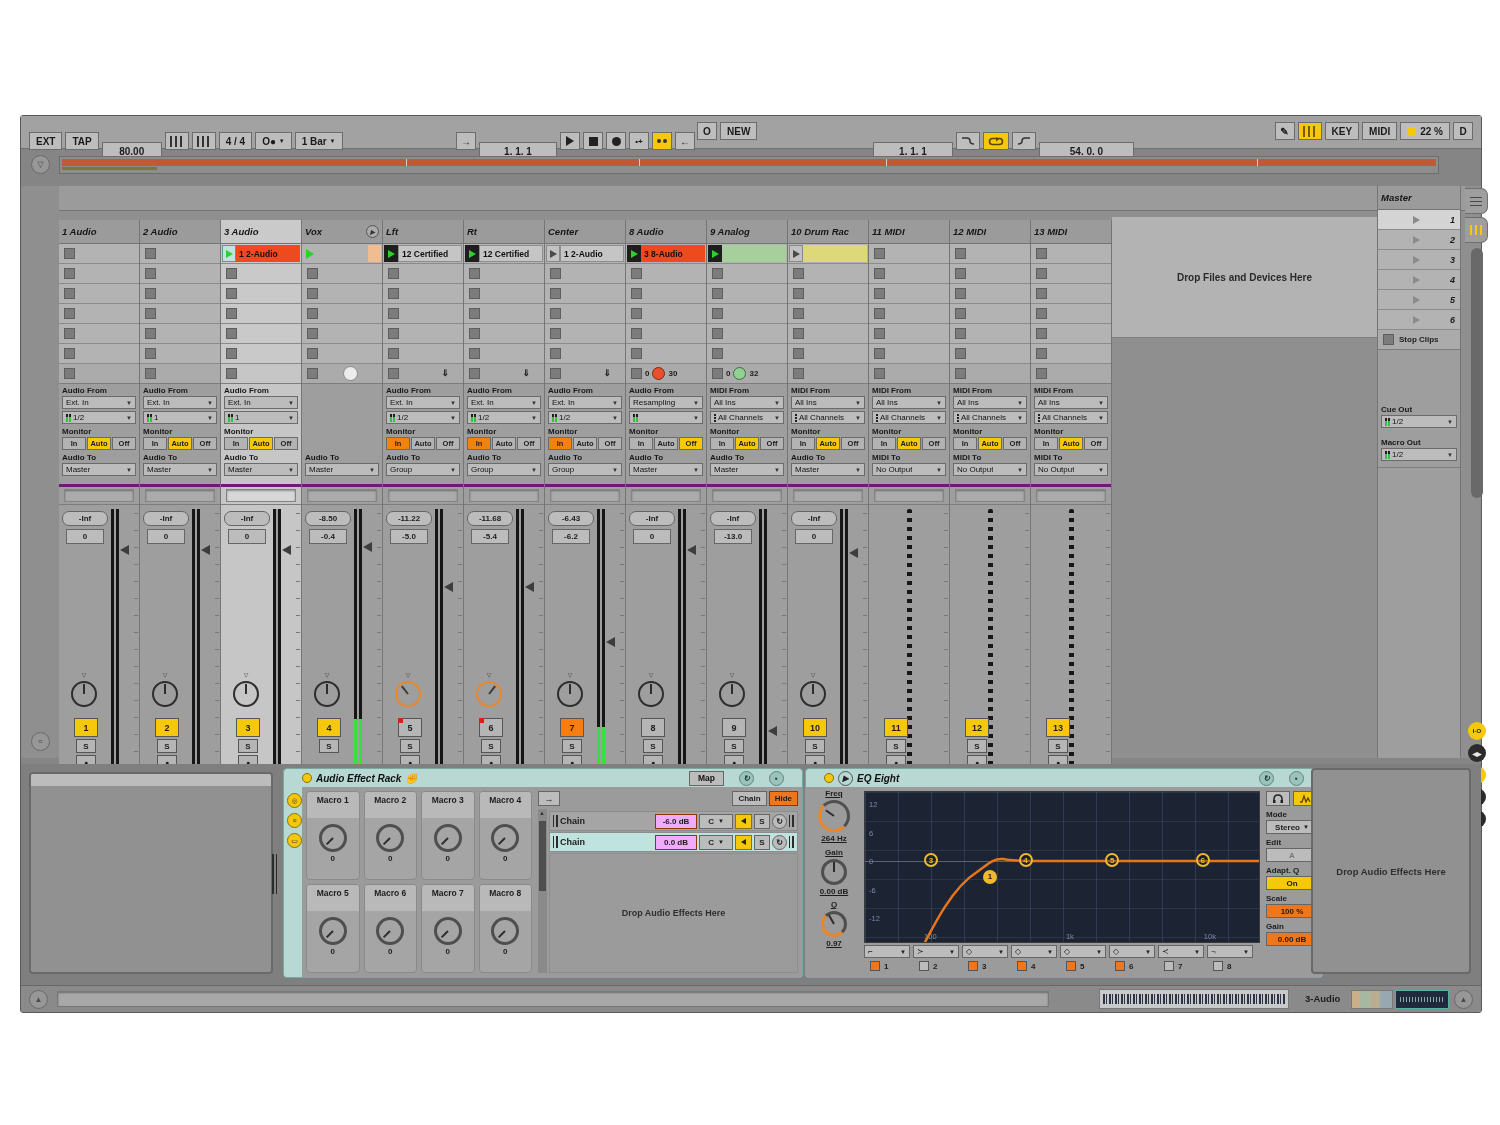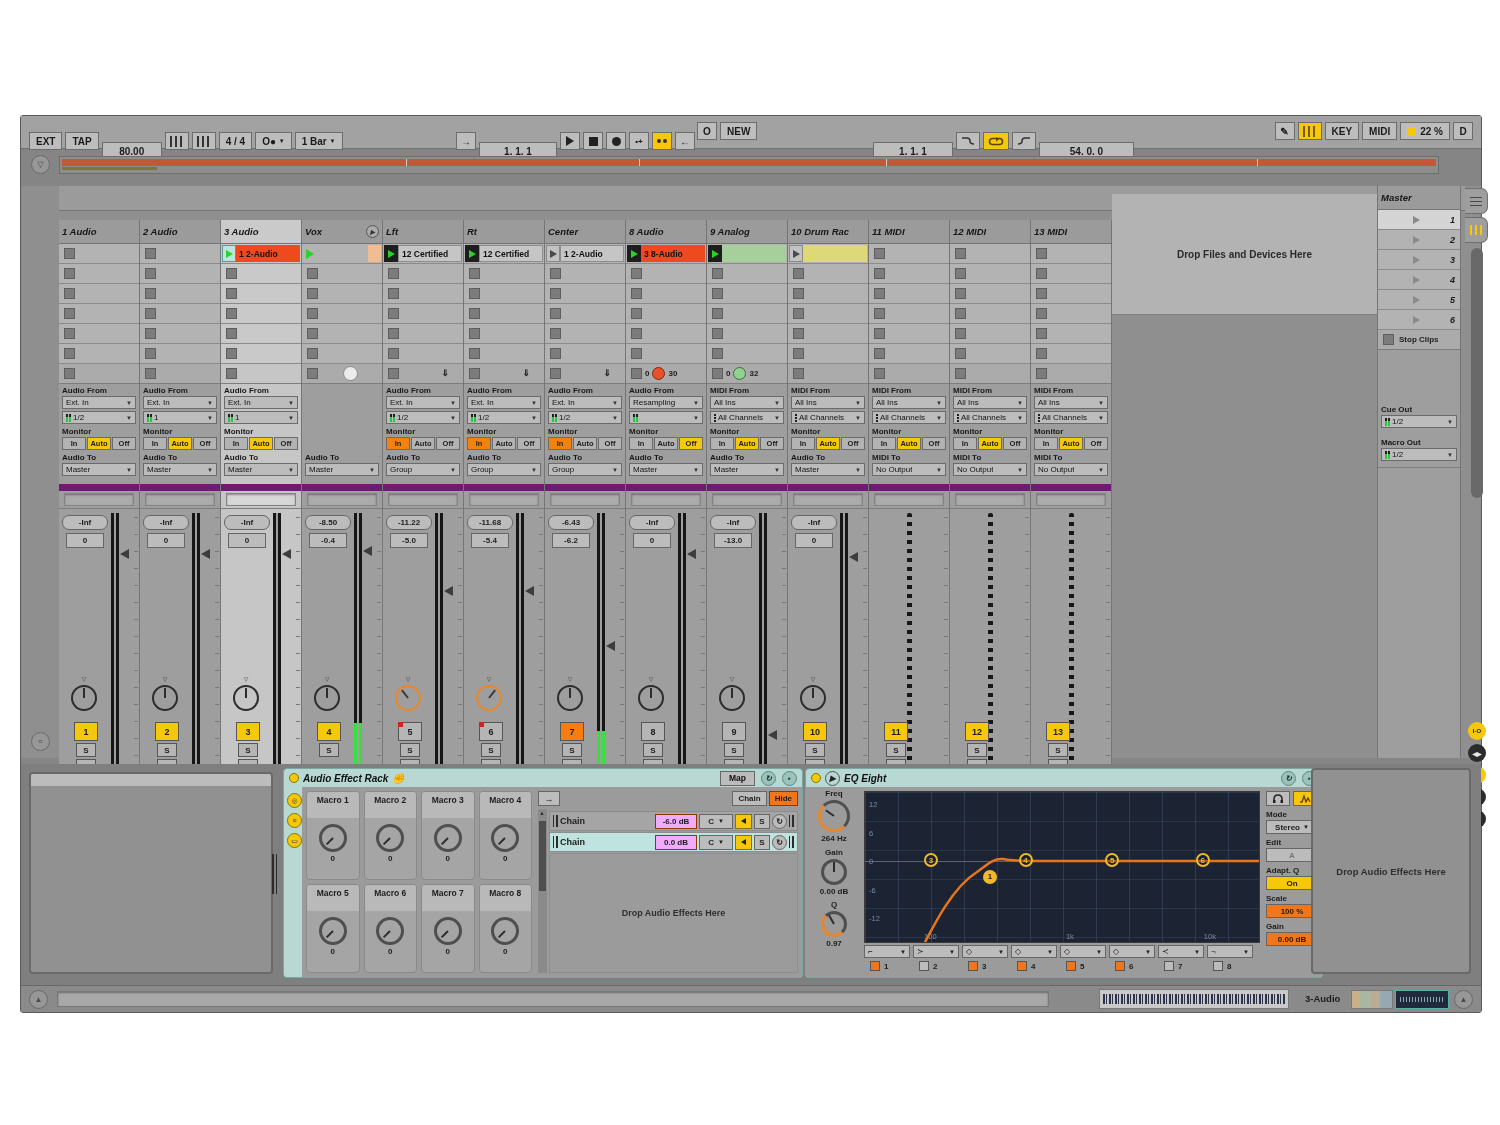--- a/index.html
+++ b/index.html
@@ -51,21 +51,21 @@
   .c-yellow{background:#ddd878;}
   .gtri{width:0;height:0;border-top:5px solid transparent;border-bottom:5px solid transparent;border-left:8px solid #2ad22a;margin-left:4px;}
   .gblock{margin-left:auto;width:13px;height:17px;background:#f0bd92;margin-right:1px;}
   .stoprow{height:19px;background:#ababab;border-bottom:1px solid #7d7d7d;display:flex;align-items:center;gap:3px;padding-left:5px;font-size:8px;font-weight:bold;}
   .sel .stoprow{background:#c6c6c6;}
   .cntc{width:11px;height:11px;border-radius:50%;}
   .cnt-red{background:#e8502c;border:1px solid #7d2a10;}
   .cnt-green{background:#93d193;border:1px solid #3c6e3c;}
   .voxcirc{width:13px;height:13px;border-radius:50%;background:#ececec;border:1px solid #8a8a8a;margin-left:22px;}
   .micico{margin-left:auto;margin-right:14px;color:#222;font-size:9px;line-height:1;}
-  .routing{height:100px;position:relative;border-bottom:7px solid #701a75;font-size:8px;}
+  .routing{height:100px;position:relative;border-bottom:3px solid #701a75;font-size:8px;}
   .rlabel{position:absolute;left:3px;font-weight:bold;color:#191919;}
   .rsel{position:absolute;left:3px;right:3px;height:13px;background:#bcbcbc;border:1px solid #6b6b6b;display:flex;align-items:center;font-size:8px;padding:0 3px;color:#111;overflow:hidden;white-space:nowrap;box-sizing:border-box;}
   .rsel .arr{margin-left:auto;font-size:6px;color:#333;flex:none;}
   .chicon{display:inline-flex;gap:1px;margin-right:2px;flex:none;}
   .chicon i{width:2px;height:8px;background:linear-gradient(#1d1d1d 35%,#2fc244 35%);}
   .chicon.midi i{background:repeating-linear-gradient(#1d1d1d 0 1.5px,transparent 1.5px 3px);}
   .monrow{position:absolute;left:3px;right:3px;display:flex;gap:1px;}
   .mbtn{flex:1;height:11px;background:#b3b3b3;border:1px solid #6b6b6b;font-size:7.5px;font-weight:bold;display:flex;align-items:center;justify-content:center;color:#1d1d1d;}
   .on-y{background:#f6c80c;}
   .on-o{background:#f2820e;}
@@ -86,21 +86,21 @@
   .pptr{position:absolute;left:calc(50% - 1px);bottom:50%;width:2px;height:10px;background:#2d2d2d;transform-origin:bottom center;}
   .pan-orange .pptr{background:#3a3a3a;}
   .numbtn{position:absolute;left:15px;top:213px;width:22px;height:17px;border:1px solid #565656;font-size:9px;font-weight:bold;display:flex;align-items:center;justify-content:center;}
   .num-on{background:#f6c80c;}
   .num-off{background:#b5b5b5;}
   .num-orange{background:#f87d0e;}
   .autodot{position:absolute;left:-1px;top:-1px;width:5px;height:5px;background:#dc2018;}
   .sbtn{position:absolute;left:17px;top:234px;width:18px;height:12px;background:#b5b5b5;border:1px solid #565656;font-size:8px;font-weight:bold;display:flex;align-items:center;justify-content:center;}
   .armbtn{position:absolute;left:17px;top:250px;width:18px;height:12px;background:#b5b5b5;border:1px solid #565656;font-size:7px;display:flex;align-items:center;justify-content:center;}
   
-  .dropfiles{position:absolute;left:1091px;top:8px;width:265px;height:120px;background:#b3b3b3;border-bottom:1px solid #7d7d7d;display:flex;align-items:center;justify-content:center;font-size:10px;font-weight:bold;color:#2a2a2a;}
+  .dropfiles{position:absolute;left:1091px;top:31px;width:265px;height:120px;background:#b3b3b3;border-bottom:1px solid #7d7d7d;display:flex;align-items:center;justify-content:center;font-size:10px;font-weight:bold;color:#2a2a2a;}
   
   .mcol{position:absolute;left:1356px;top:0;width:82px;height:572px;background:#9e9e9e;border-left:1px solid #757575;border-right:1px solid #757575;}
   .scene{height:19px;border-bottom:1px solid #8b8b8b;background:#b3b3b3;display:flex;align-items:center;padding:0 5px;font-size:9px;font-weight:bold;font-style:italic;}
   .scene.sel{background:#d4d4d4;}
   .scene .stri{width:0;height:0;border-top:4px solid transparent;border-bottom:4px solid transparent;border-left:7px solid #8a8a8a;}
   .scene span{margin-left:auto;}
   .mstop{height:19px;background:#ababab;border-bottom:1px solid #7d7d7d;display:flex;align-items:center;gap:5px;padding-left:5px;font-size:8px;font-weight:bold;}
   .mrouting{position:relative;height:117px;border-bottom:1px solid #7d7d7d;font-size:8px;}
   
   .rail{position:absolute;left:1444px;top:0;width:26px;height:572px;}
@@ -111,24 +111,24 @@
   .railbtn{position:absolute;left:3px;width:18px;height:18px;border-radius:50%;background:#2b2b2b;color:#e6e6e6;font-size:6px;font-weight:bold;display:flex;align-items:center;justify-content:center;}
   .railbtn.y{background:#f6c80c;color:#1d1d1d;}
   
   .bottom{position:absolute;left:0;top:648px;right:0;height:222px;background:#7f7f7f;}
   .infopanel{position:absolute;left:8px;top:8px;width:240px;bottom:12px;background:#919191;border:2px solid #696969;border-radius:4px;}
   .infopanel::before{content:"";position:absolute;left:0;right:0;top:0;height:12px;background:#bcbcbc;border-radius:2px 2px 0 0;display:block;}
   .grip{position:absolute;left:251px;top:90px;width:5px;height:40px;background:repeating-linear-gradient(90deg,#2c2c2c 0 1.5px,transparent 1.5px 3.5px);}
   .device{position:absolute;top:4px;bottom:8px;border-radius:4px;overflow:hidden;border:1px solid #78a8a1;background:#b7d8d3;}
   .rack{left:262px;width:518px;}
   .eqd{left:784px;width:516px;}
-  .dtitle{height:18px;display:flex;align-items:center;gap:4px;padding:0 5px;font-size:10px;font-weight:bold;font-style:italic;color:#101010;}
+  .dtitle{height:18px;display:flex;align-items:center;gap:4px;padding:0 18px;font-size:10px;font-weight:bold;font-style:italic;color:#101010;}
   .led{width:10px;height:10px;border-radius:50%;background:#f6c80c;border:1px solid #8a7300;box-sizing:border-box;flex:none;}
   .dico{width:13px;height:13px;border-radius:50%;background:#9cc2bc;border:1px solid #5f8781;color:#163a35;font-size:8px;display:flex;align-items:center;justify-content:center;flex:none;}
-  .dtitle .right{margin-left:auto;display:flex;gap:6px;align-items:center;}
+  .dtitle .right{margin-left:auto;display:flex;gap:15px;align-items:center;}
   .handico{color:#2a6adf;font-size:10px;font-weight:bold;}
   .mapbtn{height:13px;background:#bcbcbc;border:1px solid #666;font-size:8.5px;font-weight:bold;font-style:normal;display:flex;align-items:center;padding:0 8px;}
   .dbody{position:absolute;left:0;right:0;top:18px;bottom:0;background:#9b9b9b;}
   .rackside{position:absolute;left:0;top:0;width:18px;bottom:0;background:#b7d8d3;}
   .sidebtn{position:absolute;left:3px;width:13px;height:13px;border-radius:50%;background:#f6c80c;border:1px solid #8a7300;color:#333;font-size:7px;display:flex;align-items:center;justify-content:center;}
   .macros{position:absolute;left:22px;top:4px;width:226px;bottom:4px;display:grid;grid-template-columns:repeat(4,1fr);grid-template-rows:1fr 1fr;gap:4px;}
   .macro{background:#a5a5a5;border:1px solid #8a8a8a;border-radius:4px;display:flex;flex-direction:column;align-items:center;overflow:hidden;}
   .mlabel{width:100%;height:26px;background:#b9b9b9;font-size:8.5px;font-weight:bold;display:flex;justify-content:center;padding-top:3px;box-sizing:border-box;}
   .mknob{width:28px;height:28px;border-radius:50%;border:3px solid #4f4f4f;box-sizing:border-box;margin-top:6px;position:relative;}
   .mknob .pptr{height:9px;transform:rotate(-135deg);}
@@ -147,21 +147,21 @@
   .cname{flex:1;overflow:hidden;}
   .iibars{width:5px;height:12px;background:repeating-linear-gradient(90deg,#2c2c2c 0 1.5px,transparent 1.5px 3.5px);flex:none;}
   .dbbox{width:40px;height:13px;background:#f0abfc;border:1px solid #8a3a00;font-size:8px;display:flex;align-items:center;justify-content:center;flex:none;}
   .xfsel{width:32px;height:13px;background:#bcbcbc;border:1px solid #666;font-size:8px;display:flex;align-items:center;justify-content:center;gap:4px;flex:none;}
   .spk{width:15px;height:13px;background:#f6c80c;border:1px solid #8a7300;display:flex;align-items:center;justify-content:center;flex:none;}
   .spk b{width:0;height:0;border-top:3px solid transparent;border-bottom:3px solid transparent;border-right:5px solid #222;}
   .cS{width:14px;height:13px;background:#bcbcbc;border:1px solid #666;font-size:8px;display:flex;align-items:center;justify-content:center;flex:none;}
   .hotswap{width:13px;height:13px;border-radius:50%;background:#bcbcbc;border:1px solid #666;font-size:8px;display:flex;align-items:center;justify-content:center;flex:none;}
   .chaindrop{position:absolute;left:11px;right:0;top:44px;bottom:0;background:#9b9b9b;border:1px solid #8d8d8d;display:flex;align-items:center;justify-content:center;font-size:9px;font-weight:bold;color:#2e2e2e;}
   
-  .eqleft{position:absolute;left:0;top:0;width:56px;bottom:0;font-size:8px;font-weight:bold;text-align:center;}
+  .eqleft{position:absolute;left:0;top:0;width:56px;bottom:0;font-size:8px;font-weight:bold;text-align:center;text-decoration:underline;}
   .eqlbl{margin-top:2px;}
   .eknob{width:32px;height:32px;border-radius:50%;border:3px solid #4f4f4f;box-sizing:border-box;margin:2px auto 0;position:relative;}
   .eknob.small{width:26px;height:26px;}
   .eknob.arc-l{border-left-color:#e8872a;border-bottom-color:#e8872a;}
   .eqgraph{position:absolute;left:58px;top:4px;width:394px;height:150px;background:#1c2433;border:1px solid #3a3a3a;
     background-image:repeating-linear-gradient(90deg,rgba(95,115,155,.28) 0 1px,transparent 1px 33px),repeating-linear-gradient(rgba(95,115,155,.22) 0 1px,transparent 1px 29px);}
   .ytick{position:absolute;left:4px;font-size:7.5px;color:#7d8aa5;transform:translateY(-50%);}
   .xtick{position:absolute;bottom:1px;font-size:7.5px;color:#7d8aa5;}
   .zeroline{position:absolute;left:0;right:0;top:46%;height:1px;background:rgba(150,160,185,.5);}
   .eqcurve{position:absolute;left:0;top:0;}

